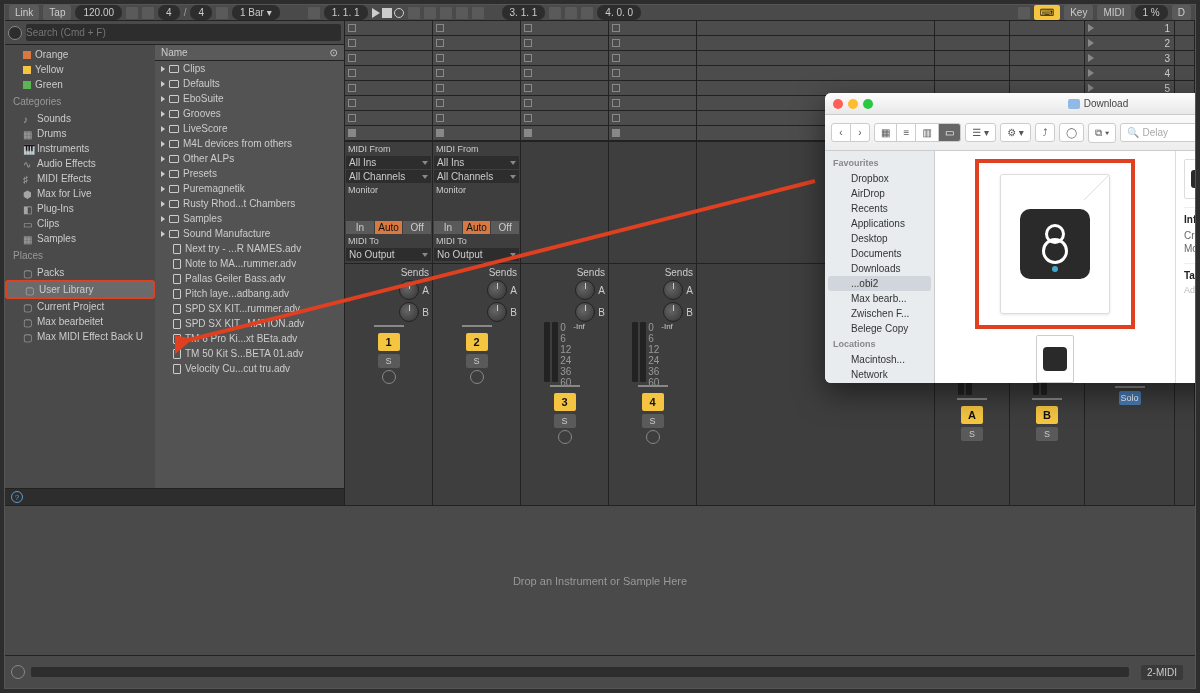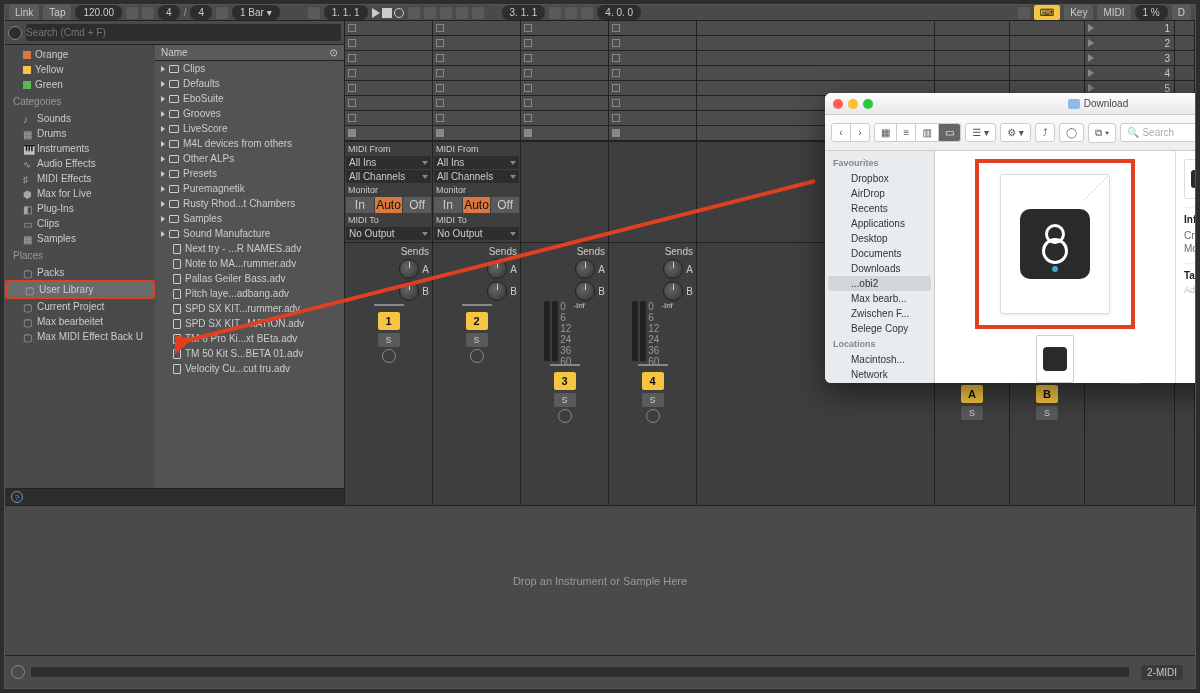--- a/index.html
+++ b/index.html
@@ -81,21 +81,21 @@
 .io-section { background: #3e3e3e; border-top: 1px solid var(--border-dark); display: flex; }
 .io-col { width: 88px; border-right: 1px solid var(--border-dark); padding: 1px;}
 .io-col.narrow { width: 75px;}
 .io-col.master { width: 90px;}
 .io-col.tiny { width: 20px;}
 .io-col.flex { flex: 1;}
 .io-label { font-size: 9px; color: var(--text-light); padding: 1px 2px;}
 .io-dd { background: var(--bg-darker); font-size: 9px; padding: 1px 3px; margin: 1px 0; display:flex; justify-content:space-between; align-items:center;}
 .io-dd .dd-tri { width:0;height:0;border-top:4px solid #888;border-left:3px solid transparent;border-right:3px solid transparent;}
 .io-btnrow { display:flex; gap:1px; margin:1px 0;}
-.io-btnrow .b { flex:1; background:var(--bg-light); font-size:12px; text-align:center; padding:1px;}
+.io-btnrow .b { flex:1; background:var(--bg-light); font-size:10px; text-align:center; padding:1px;margin-top:24px;}
 .io-btnrow .b.on { background:var(--accent-orange); color:#111;}
 .mixer-section { flex: 1; display: flex; background:#3e3e3e; border-top:1px solid var(--border-dark);}
 .mixer-col { width: 88px; border-right:1px solid var(--border-dark); padding:3px; display:flex; flex-direction:column; align-items:center;}
 .mixer-col.narrow {width: 75px;}
 .mixer-col.master{width:90px;}
 .mixer-col.tiny{width:20px;}
 .mixer-col.flex{flex:1;}
 .sends { display:flex; flex-direction:column; gap:2px; align-items:flex-end; width:100%; font-size:9px;}
 .sends-title { color:var(--text-light);}
 .knob { width:20px; height:20px; border-radius:50%; background:radial-gradient(circle at 40% 40%,#666,#333); border:1px solid #222; position:relative;}
@@ -1004,21 +1004,21 @@
           <span class="tb-btn">▦</span>
           <span class="tb-btn">≡</span>
           <span class="tb-btn">▥</span>
           <span class="tb-btn active">▭</span>
         </div>
         <span class="tb-btn">☰ ▾</span>
         <span class="tb-btn">⚙ ▾</span>
         <span class="tb-btn">⤴</span>
         <span class="tb-btn">◯</span>
         <span class="tb-btn">⧉ ▾</span>
-        <div class="tb-search"><span style="opacity:0.6">🔍 </span><span>Search</span></div>
+        <div class="tb-search"><span style="opacity:0.6">🔍 </span><span>Delay</span></div>
       </div>
       <div class="finder-body">
         <div class="finder-sidebar">
           <div class="sb-sect">Favourites</div>
           <div id="finder-favs">
                 <div class="sb-item">
                   <span class="sb-ico"></span>
                   <span>Dropbox</span>
                 </div>
                 <div class="sb-item">

